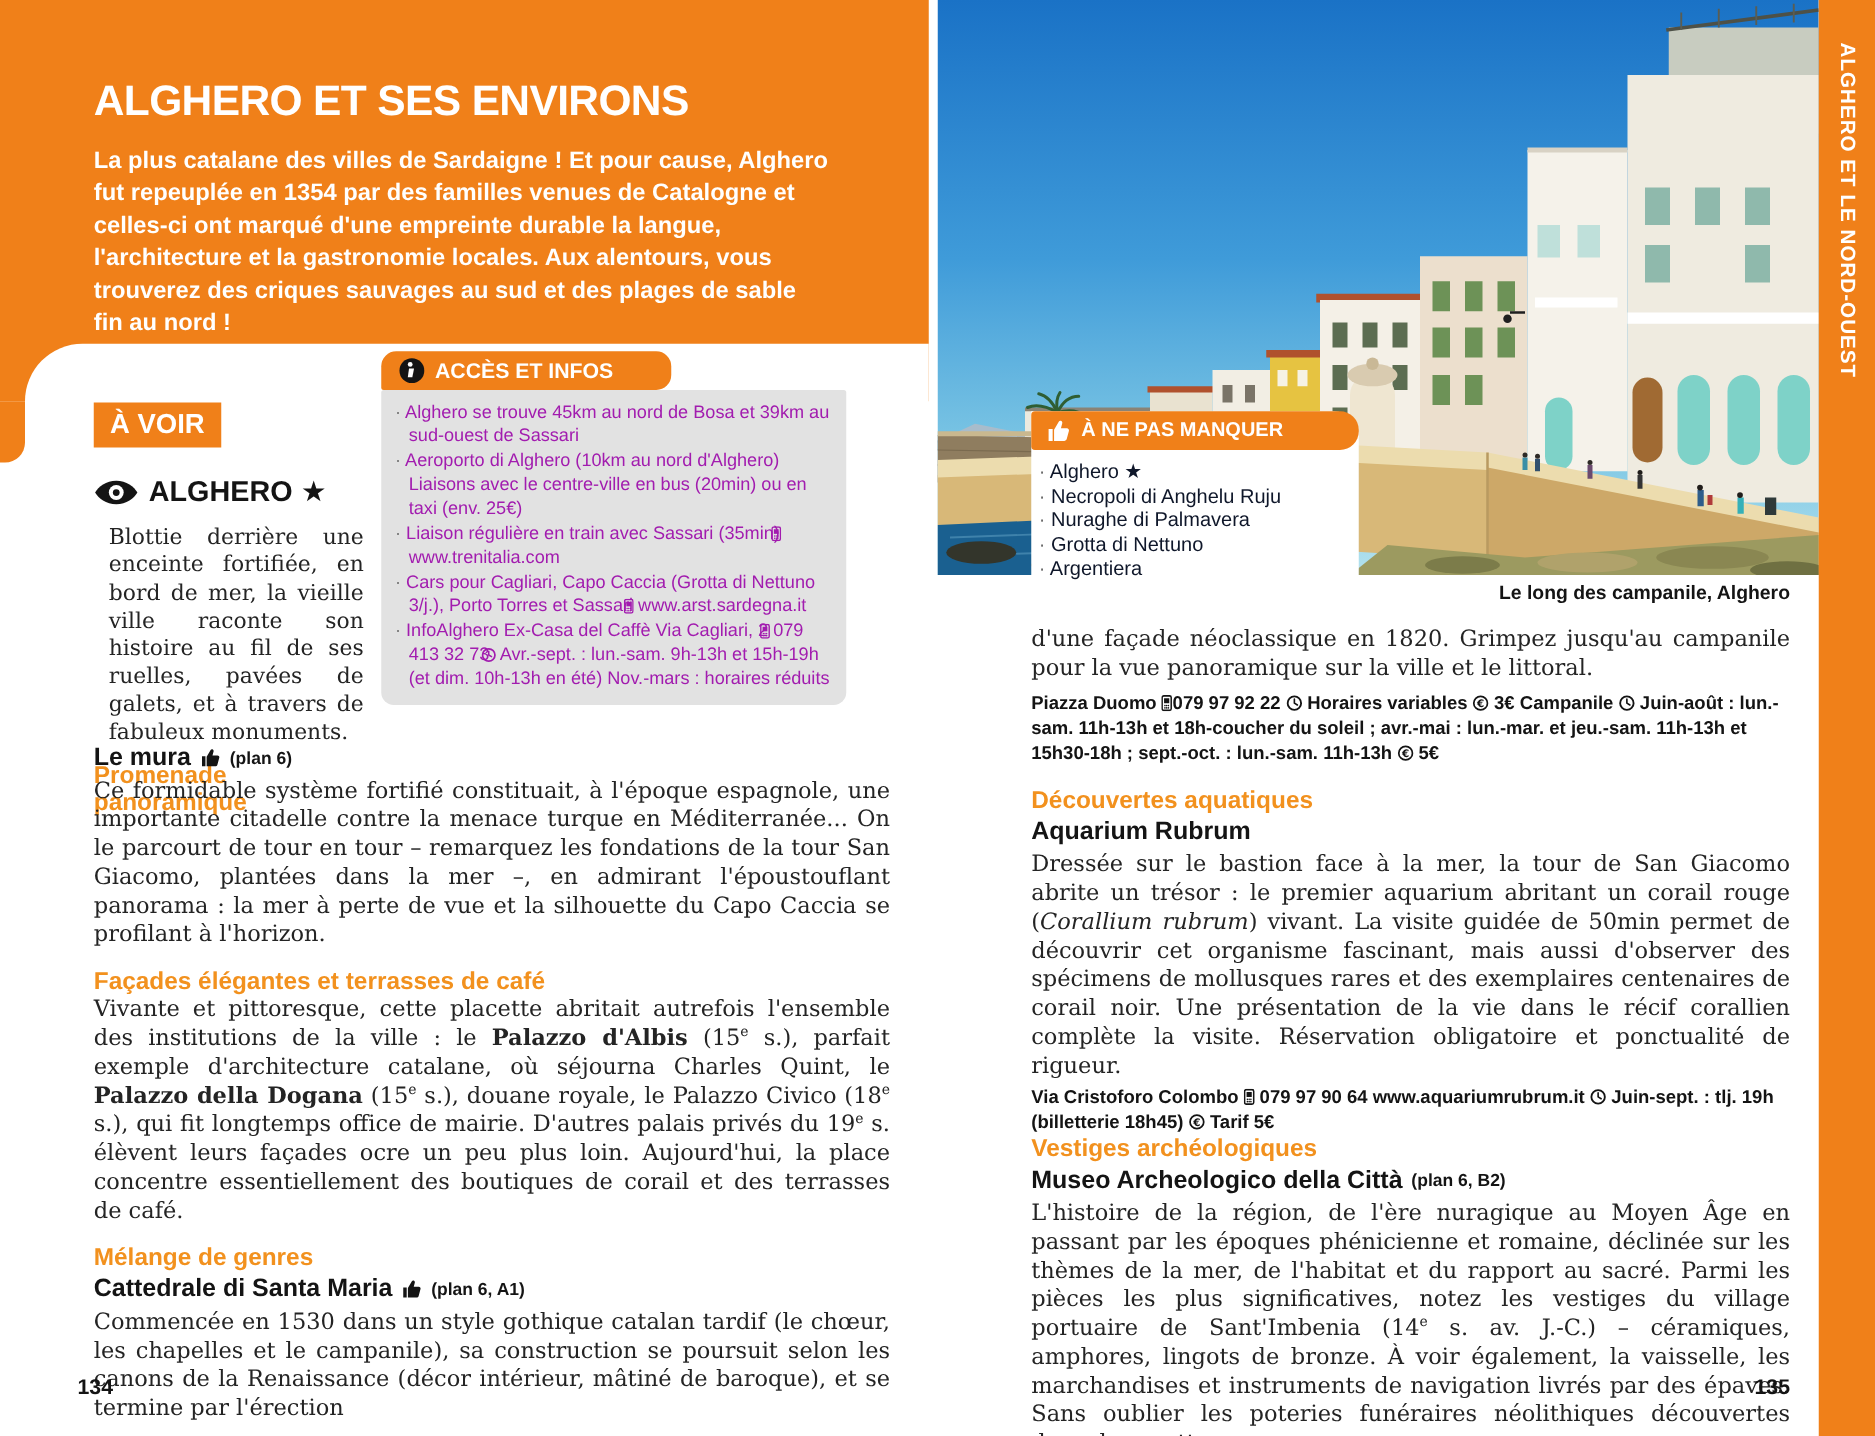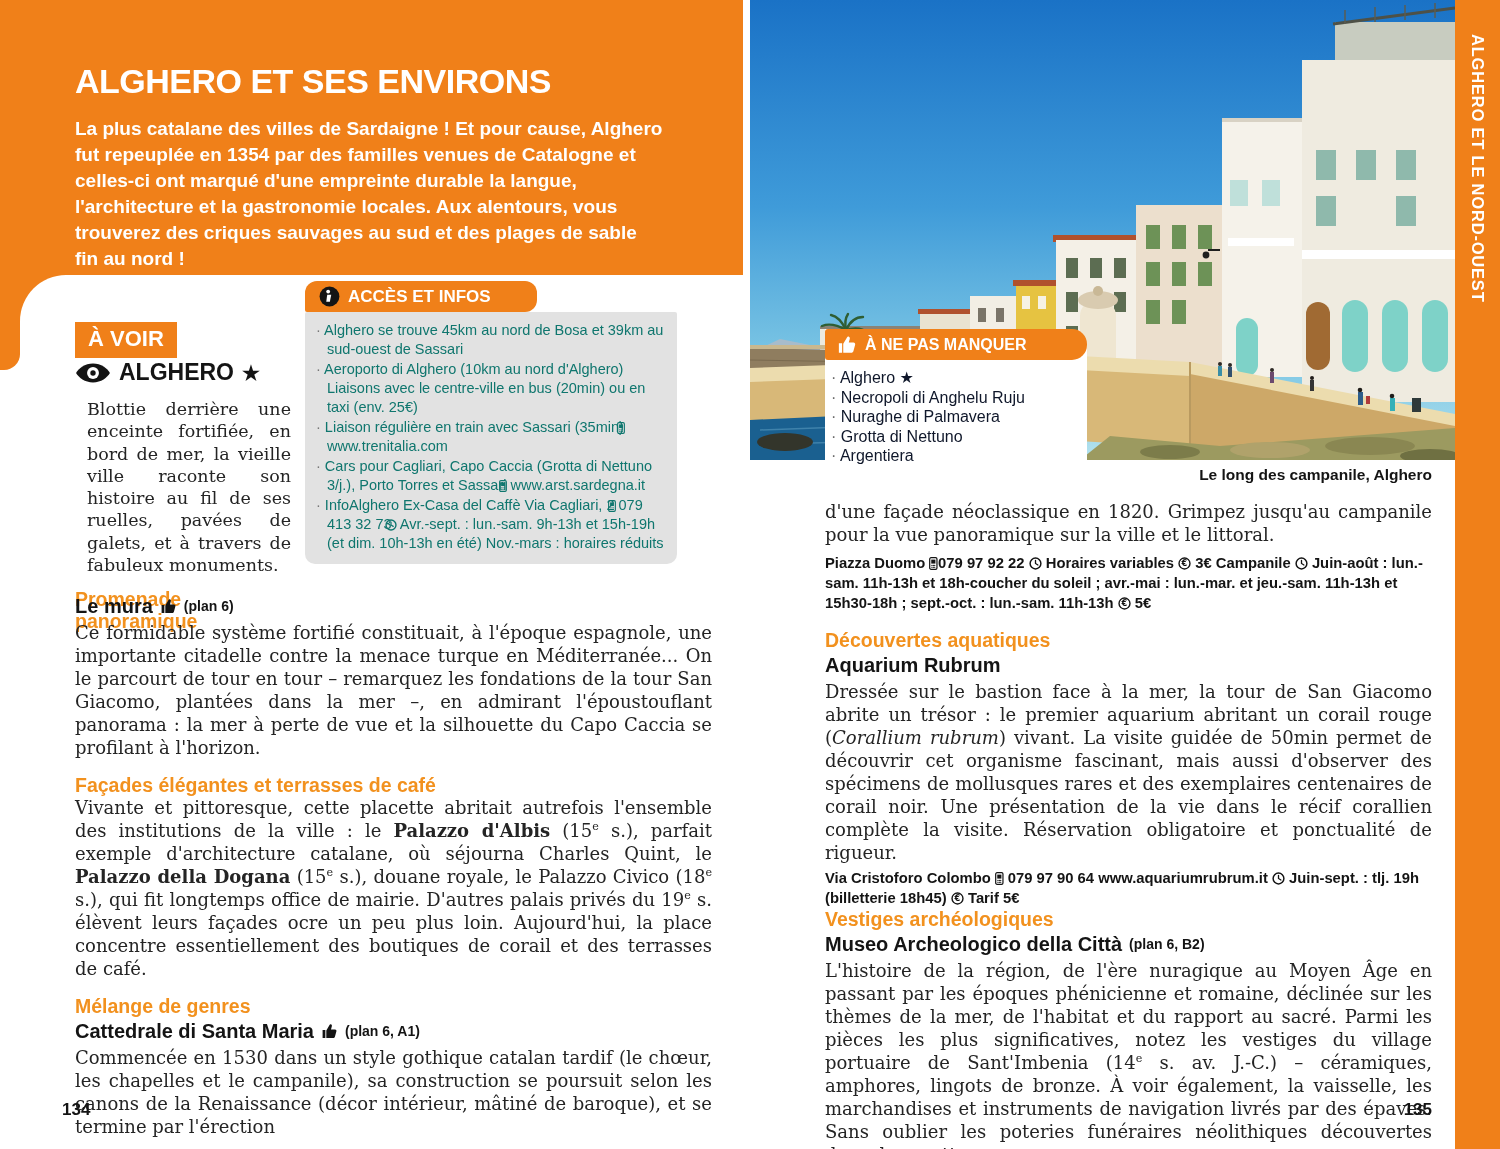--- a/index.html
+++ b/index.html
@@ -29,26 +29,26 @@
   .hl-badge{display:flex;align-items:center;gap:8px;background:#f08019;color:#fff;font-weight:700;font-size:16px;
     height:31px;padding:0 12px;border-radius:3px 15px 15px 3px;}
   .hl-list{list-style:none;margin:8px 0 0;padding:0 0 0 6px;font-size:16px;color:#0f172a;}
   .hl-list li{line-height:19.5px;padding-left:11px;text-indent:-11px;}
   .hl-list li::before{content:"· ";color:#6b6b6b;}
   
   .infobox{left:305px;top:281px;width:372px;}
   .ib-badge{display:flex;align-items:center;gap:8px;background:#f08019;color:#fff;font-weight:700;font-size:17px;
     height:31px;padding:0 14px;width:204px;border-radius:12px 12px 12px 2px;position:relative;z-index:2;}
   .ib-box{background:#e2e2e2;border-radius:2px 2px 10px 10px;padding:9px 11px 10px;margin-top:0;}
-  .ib-list{list-style:none;margin:0;padding:0;font-size:14.5px;line-height:19px;color:#0f766e;}
+  .ib-list{list-style:none;margin:0;padding:0;font-size:14.5px;line-height:19px;color:#a21caf;}
   .ib-list li{padding-left:11px;text-indent:-11px;margin-bottom:1px;}
   .ib-list li::before{content:"· ";color:#777;}
   
   .leftcol{left:75px;top:320px;width:228px;}
-  .avoir{display:inline-block;background:#f08019;color:#fff;font-weight:700;font-size:22px;padding:4px 13px 6px;margin:2px 0 1px;}
+  .avoir{display:inline-block;background:#f08019;color:#fff;font-weight:700;font-size:22px;padding:4px 13px 6px;margin:2px 0 22px;}
   .sight-h{display:flex;align-items:center;gap:8px;font-weight:700;font-size:23px;color:#141414;margin-bottom:8px;}
   .serif{font-family:"DejaVu Serif","Liberation Serif",serif;color:#242424;}
   .sight-p{font-size:17.5px;line-height:22.3px;text-align:justify;}
   .kicker{color:#f2911e;font-weight:700;font-size:19.5px;line-height:22px;}
   .leftcol .kicker{margin-top:10px;}
   
   .lmain{left:75px;top:592px;width:637px;}
   .rmain{left:825px;top:500px;width:607px;}
   .sec-title{display:flex;align-items:center;gap:7px;font-weight:700;font-size:20px;color:#141414;line-height:24px;margin:2px 0 3px;}
   .plan{font-size:14px;font-weight:700;}

